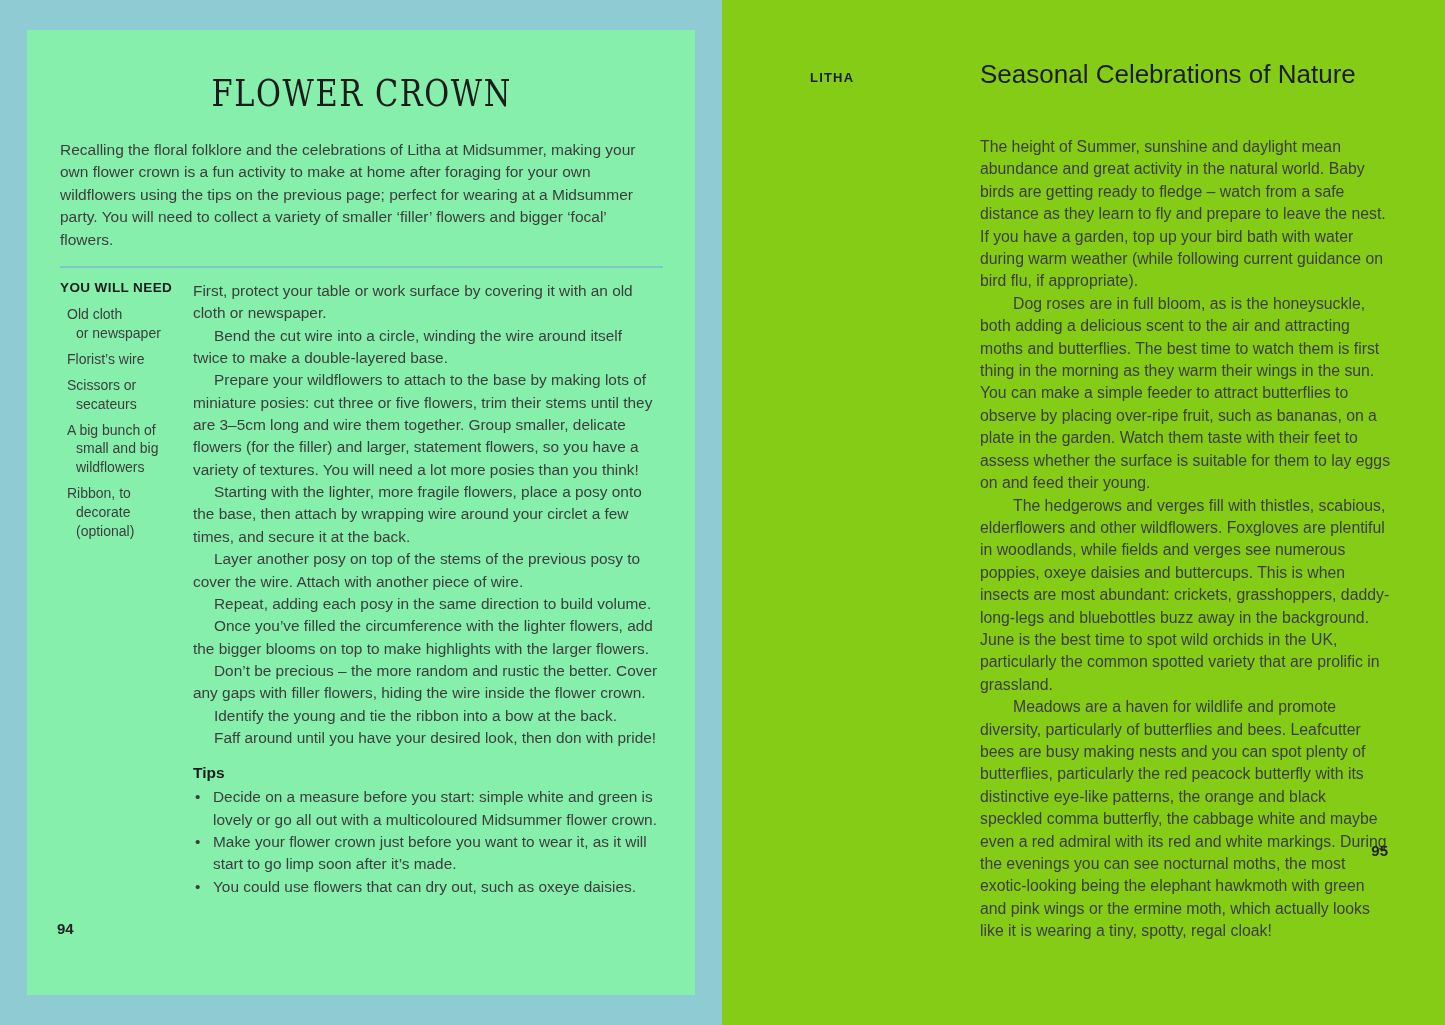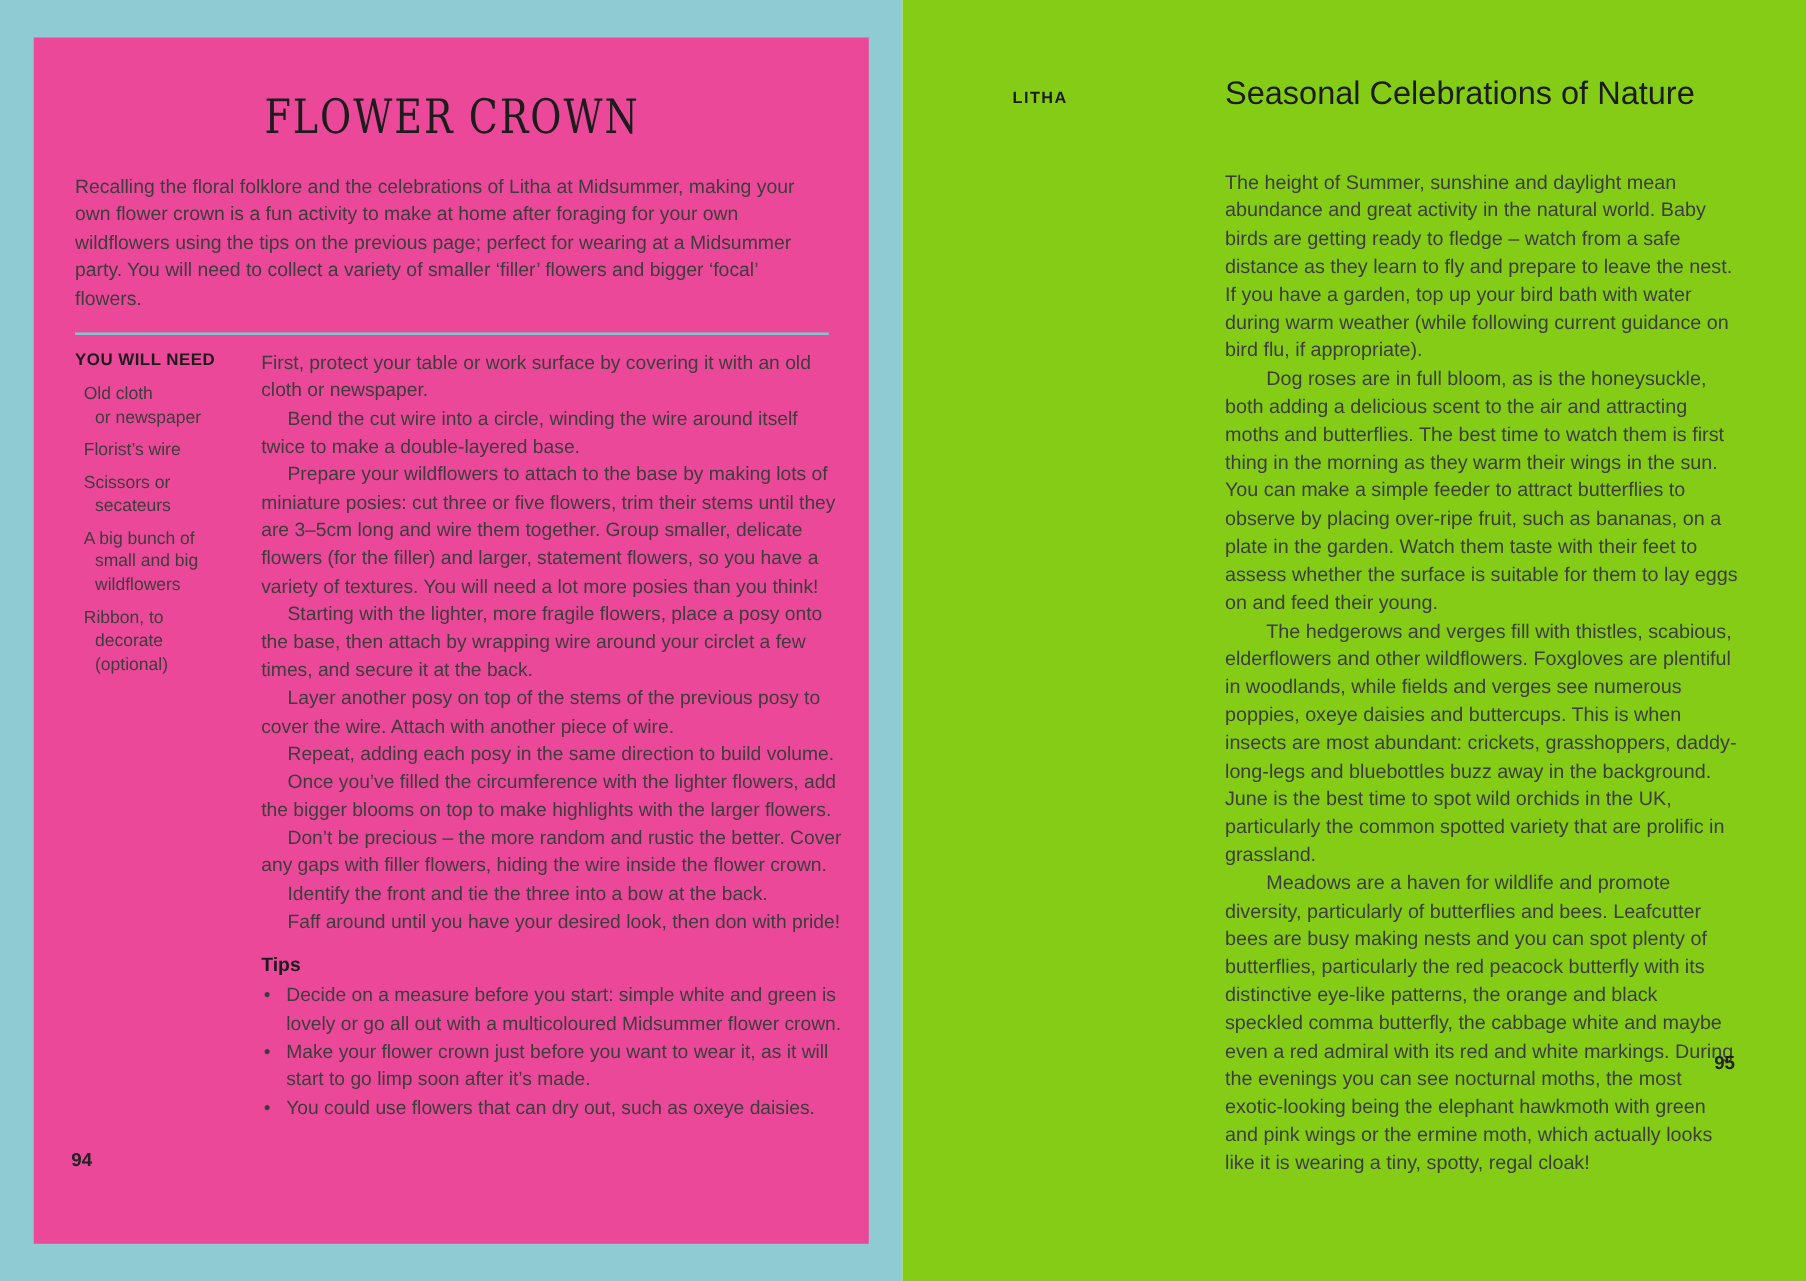--- a/index.html
+++ b/index.html
@@ -10,21 +10,21 @@
     background:#ffffff;
     overflow:hidden;
     color:var(--body-text,#3d3d3d);
   }
   .left-half {
     position:absolute; left:0; top:0; width:722px; height:1025px;
     background:var(--teal-border,#8ecbd3);
   }
   .page-left {
     position:absolute; left:27px; top:30px; width:668px; height:965px;
-    background:#ec4899;
+    background:#86efac;
     padding:24px 32px 0 33px;
   }
   .page-right {
     position:absolute; left:722px; top:0; width:723px; height:1025px;
     background:#84cc16;
   }
   h1.lp-title {
     text-align:center;
     margin-top:20px;
     line-height:1;
@@ -58,21 +58,21 @@
   }
   .materials { width:125px; flex:0 0 125px; }
   .materials-heading {
     font-size:13.5px;
     font-weight:bold;
     letter-spacing:0.4px;
     color:var(--heading-text,#1c1c1c);
   }
   .materials-list { margin-top:10px; font-size:14px; line-height:18.9px; }
   .materials-list p { padding-left:9px; text-indent:-9px; margin:7px; }
-  .instructions-col { margin-left:24px; width:466px; flex:0 0 466px; }
+  .instructions-col { margin-left:8px; width:466px; flex:0 0 466px; }
   .instructions-paragraphs p {
     font-size:15.4px;
     line-height:22.35px;
     margin:0;
   }
   .instructions-paragraphs p + p { text-indent:21px; }
   .tips-heading {
     margin-top:13px;
     font-size:15.5px;
     font-weight:bold;
@@ -149,21 +149,21 @@
         <div class="instructions-col">
           <div class="instructions-paragraphs">
               <p>First, protect your table or work surface by covering it with an old cloth or newspaper.</p>
               <p>Bend the cut wire into a circle, winding the wire around itself twice to make a double-layered base.</p>
               <p>Prepare your wildflowers to attach to the base by making lots of miniature posies: cut three or five flowers, trim their stems until they are 3–5cm long and wire them together. Group smaller, delicate flowers (for the filler) and larger, statement flowers, so you have a variety of textures. You will need a lot more posies than you think!</p>
               <p>Starting with the lighter, more fragile flowers, place a posy onto the base, then attach by wrapping wire around your circlet a few times, and secure it at the back.</p>
               <p>Layer another posy on top of the stems of the previous posy to cover the wire. Attach with another piece of wire.</p>
               <p>Repeat, adding each posy in the same direction to build volume.</p>
               <p>Once you’ve filled the circumference with the lighter flowers, add the bigger blooms on top to make highlights with the larger flowers.</p>
               <p>Don’t be precious – the more random and rustic the better. Cover any gaps with filler flowers, hiding the wire inside the flower crown.</p>
-              <p>Identify the front and tie the three into a bow at the back.</p>
+              <p>Identify the young and tie the ribbon into a bow at the back.</p>
               <p>Faff around until you have your desired look, then don with pride!</p>
             </div>
 
           <div class="tips-heading">Tips</div>
 
           <ul class="tips-list">
               <li>Decide on a measure before you start: simple white and green is lovely or go all out with a multicoloured Midsummer flower crown.</li>
               <li>Make your flower crown just before you want to wear it, as it will start to go limp soon after it’s made.</li>
               <li>You could use flowers that can dry out, such as oxeye daisies.</li>
             </ul>

